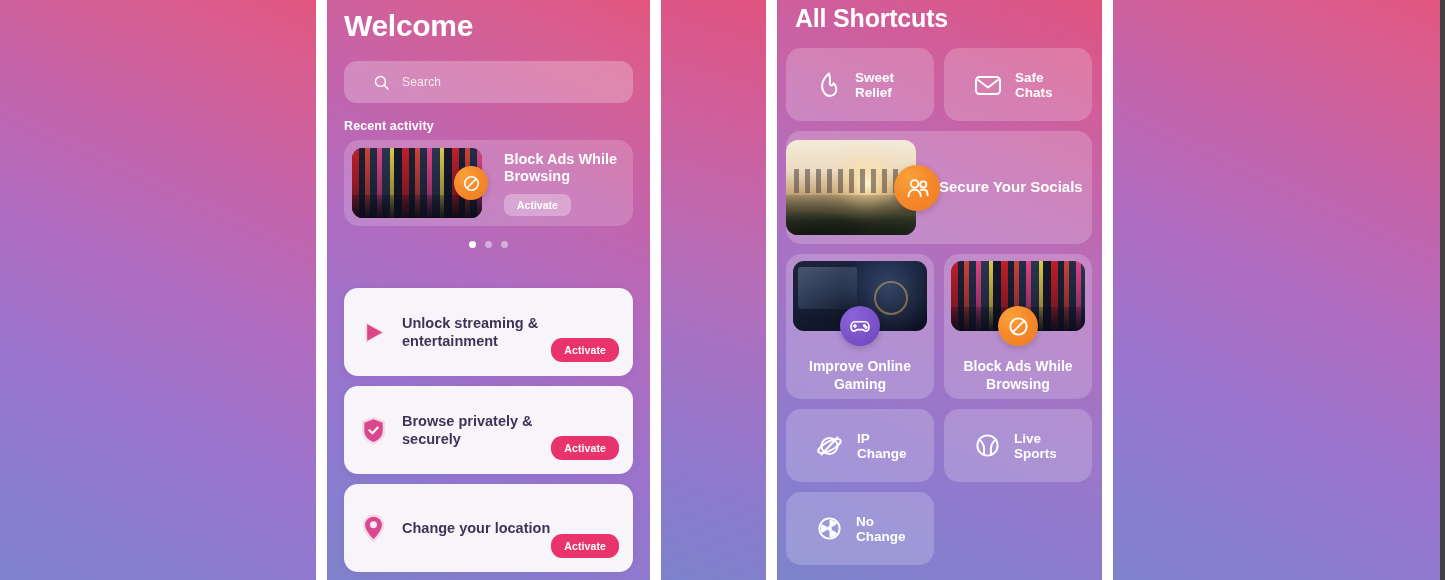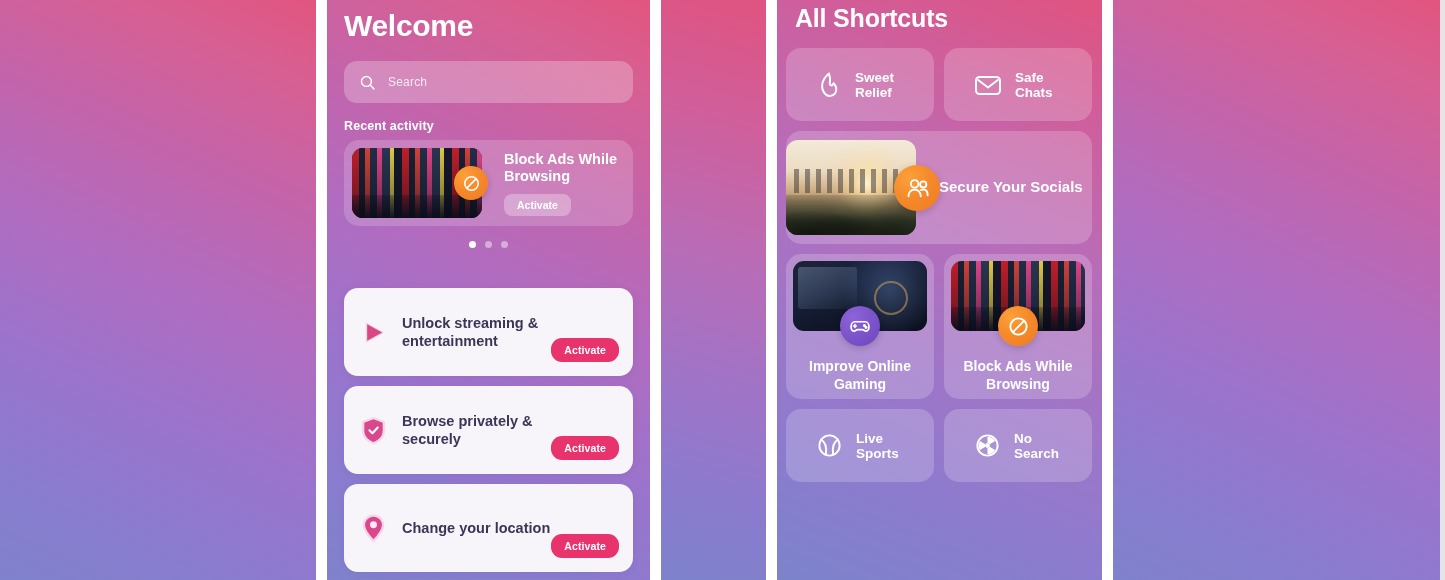--- a/index.html
+++ b/index.html
@@ -6,21 +6,21 @@
   html, body {
     width: 1445px; height: 580px;
     overflow: hidden;
     background: #ffffff;
     font-family: "Liberation Sans", sans-serif;
   }
   .stage {
     position: relative;
     width: 1445px; height: 580px;
     display: flex;
-    background: #e5e5e5;
+    background: #404040;
   }
 
   
   .panel {
     position: relative;
     height: 580px;
     overflow: hidden;
     background: linear-gradient(205deg,
         #e2557f 0%,
         #d75f92 12%,
@@ -58,21 +58,21 @@
     margin-top: 4px;
     line-height: 1.25;
   }
   .search-bar {
     margin-top: 18px;
     height: 42px;
     border-radius: 13px;
     background: rgba(255,255,255,0.25);
     display: flex;
     align-items: center;
-    padding: 0 15px;
+    padding: 0 29px;
     gap: 12px;
   }
   .search-icon svg { display: block; }
   .search-placeholder {
     color: rgba(255,255,255,0.82);
     font-size: 12px;
     letter-spacing: 0.2px;
   }
   .section-label {
     color: #ffffff;
@@ -447,20 +447,30 @@
           </div>
           <div class="badge badge-orange big-badge">
             <svg width="23" height="23" viewBox="0 0 24 24" fill="none" stroke="#ffffff" stroke-width="2" stroke-linecap="round">
               <circle cx="12" cy="12" r="8.5"></circle>
                 <line x1="6.2" y1="17.8" x2="17.8" y2="6.2"></line>
             </svg>
           </div>
           <div class="big-title">Block Ads While Browsing</div>
         </div>
 
+        <div class="tile tile-sm">
+          <span class="tile-icon">
+            <svg width="28" height="26" viewBox="0 0 28 26" fill="none" stroke="#ffffff" stroke-width="2" stroke-linecap="round">
+              <circle cx="13.5" cy="13" r="8"></circle>
+              <ellipse cx="13.5" cy="13" rx="12.5" ry="4.4" transform="rotate(-28 13.5 13)"></ellipse>
+              <line x1="5.5" y1="21.5" x2="21.5" y2="4.5"></line>
+            </svg>
+          </span>
+          <span class="tile-label">IP Change</span>
+        </div>
 
         <div class="tile tile-sm">
           <span class="tile-icon">
             <svg width="27" height="27" viewBox="0 0 28 28" fill="none" stroke="#ffffff" stroke-width="2" stroke-linecap="round">
               <circle cx="14" cy="14" r="10.5"></circle>
               <path d="M5.2 7.8 C9.6 10.4 11.4 15.6 10.3 23.2"></path>
               <path d="M22.8 7.8 C18.4 10.4 16.6 15.6 17.7 23.2"></path>
             </svg>
           </span>
           <span class="tile-label">Live Sports</span>
@@ -469,21 +479,21 @@
         <div class="tile tile-sm">
           <span class="tile-icon">
             <svg width="27" height="27" viewBox="0 0 28 28">
               <circle cx="14" cy="14" r="10.5" fill="none" stroke="#ffffff" stroke-width="2"></circle>
               <circle cx="14" cy="14" r="2.5" fill="#ffffff"></circle>
               <path d="M14 4.8 A9.2 9.2 0 0 1 21.9 9.4 L16.2 12.7 A2.6 2.6 0 0 0 14 11.4 Z" fill="#ffffff"></path>
               <path d="M21.9 18.6 A9.2 9.2 0 0 1 14 23.2 L14 16.6 A2.6 2.6 0 0 0 16.2 15.3 Z" fill="#ffffff"></path>
               <path d="M6.1 9.4 A9.2 9.2 0 0 0 6.1 18.6 L11.8 15.3 A2.6 2.6 0 0 1 11.8 12.7 Z" fill="#ffffff"></path>
             </svg>
           </span>
-          <span class="tile-label">No Search</span>
+          <span class="tile-label">No Change</span>
         </div>
 
       </div>
     </div>
   </div>
 
   <div class="gap"></div>
   <div class="panel panel-bg-right"></div>
 
 </div>

